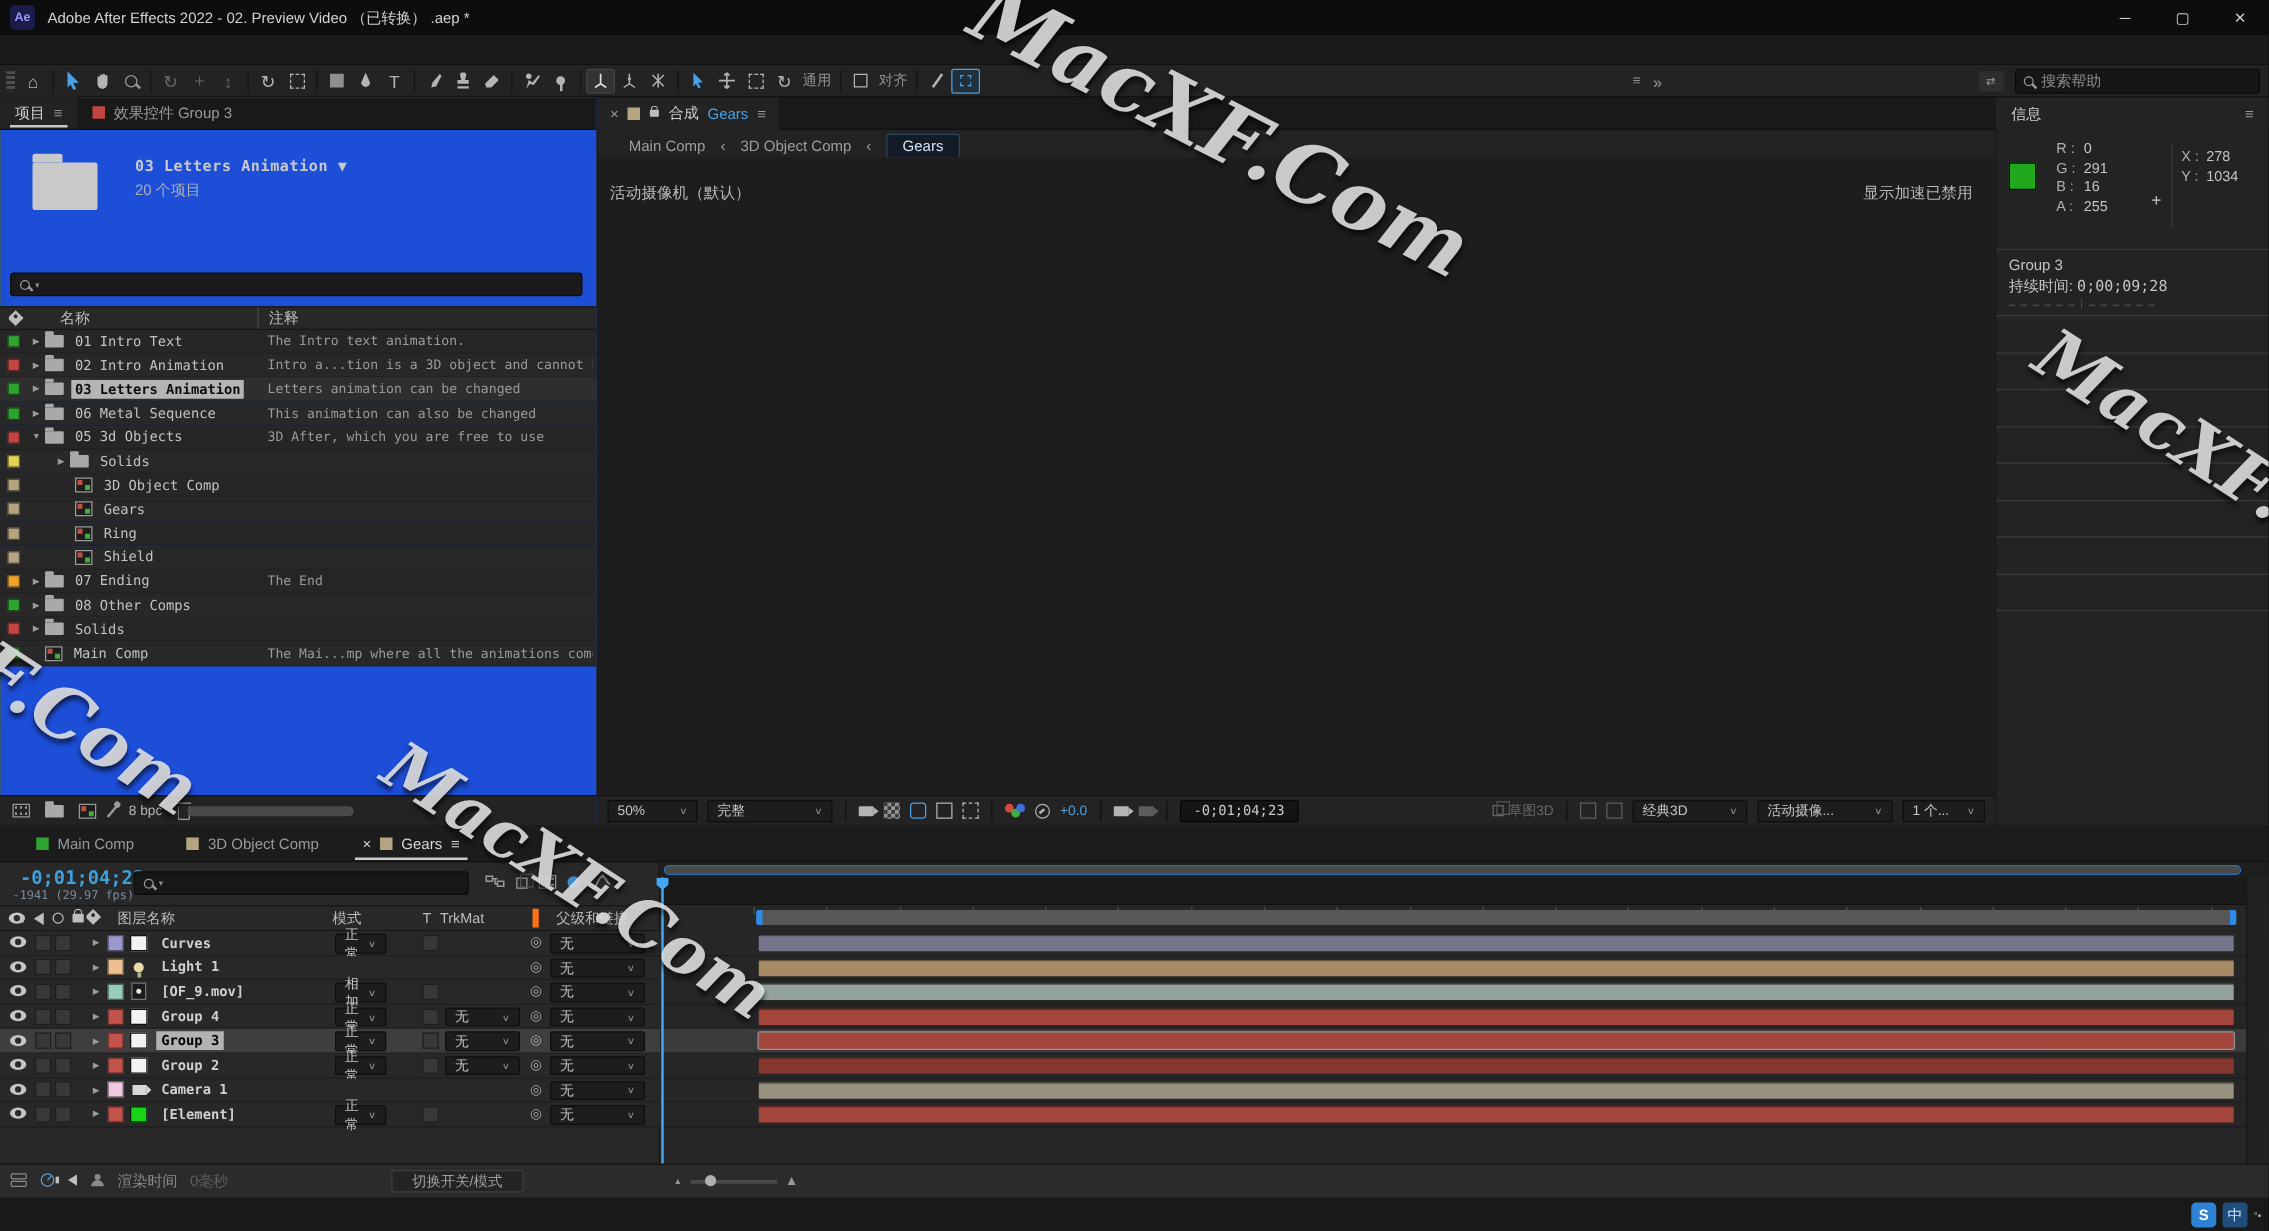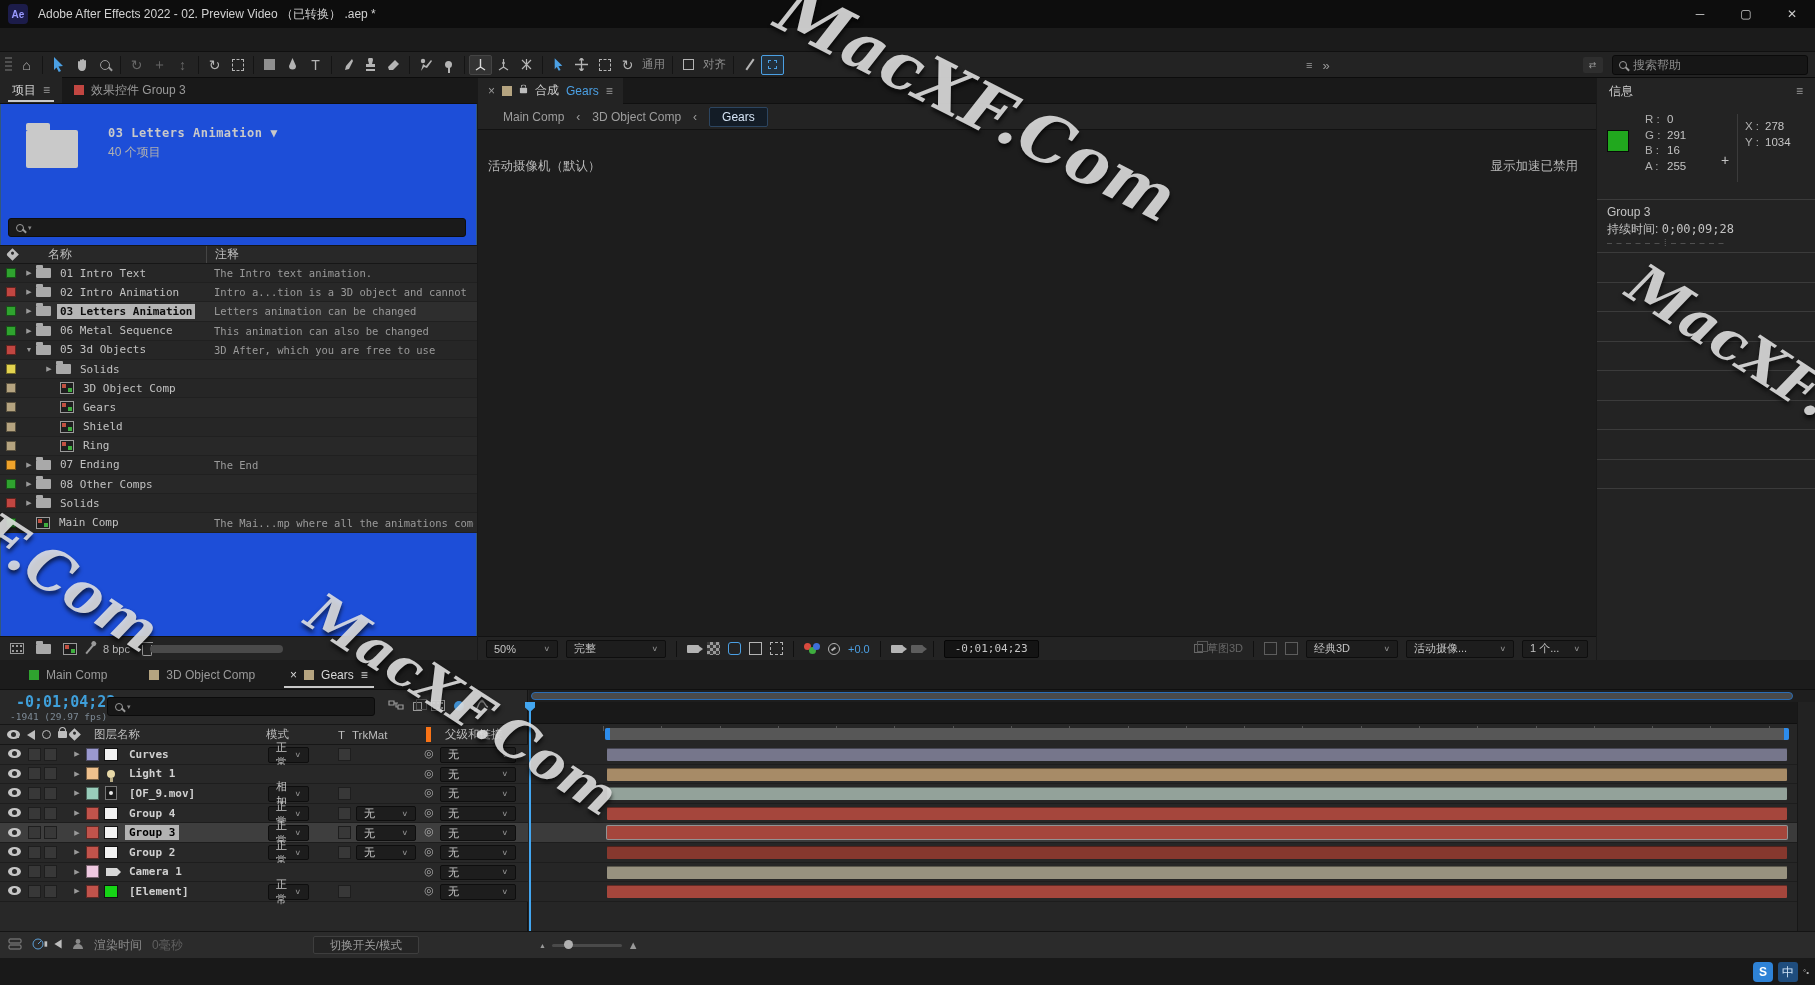--- a/index.html
+++ b/index.html
@@ -133,21 +133,21 @@
   
   .viewer{position:absolute;left:478px;top:0;width:1118px;height:582px;background:#1d1d1d;}
   .viewer-tabrow{height:26px;background:#191919;display:flex;align-items:center;border-bottom:1px solid #101010;}
   .vtab{height:26px;background:#232323;display:flex;align-items:center;gap:7px;padding:0 10px;}
   .vtab .x{color:#9a9a9a;}
   .vtab .lbl{color:#cfcfcf;}
   .vtab .comp{color:#4ba0e4;}
   .vtab .mnu{color:#9a9a9a;}
   .crumbs{height:26px;background:#232323;border-bottom:1px solid #121212;display:flex;align-items:center;padding-left:25px;gap:12px;color:#9e9e9e;}
   .crumb-box{background:#131c26;border:1px solid #2c4push;border:1px solid #2c4560;color:#d5e4f5;padding:2px 12px;border-radius:2px;}
-  .canvas{position:absolute;left:0;top:60px;width:1118px;height:506px;background:#1d1d1d;}
+  .canvas{position:absolute;left:0;top:48px;width:1118px;height:506px;background:#1d1d1d;}
   .cam-label{position:absolute;left:10px;top:20px;color:#b8b8b8;font-size:12.5px;}
   .accel{position:absolute;right:18px;top:20px;color:#b8b8b8;font-size:12.5px;}
   .vfooter{position:absolute;left:0;bottom:0;width:1118px;height:24px;background:#232323;border-top:1px solid #121212;display:flex;align-items:center;gap:8px;padding:0 8px;}
   .dd{height:18px;background:#1d1d1d;border:1px solid #0e0e0e;border-radius:2px;display:flex;align-items:center;padding:0 7px;color:#c4c4c4;font-size:11px;flex:none;}
   .tc-box{height:18px;background:#141414;border:1px solid #060606;border-radius:2px;display:flex;align-items:center;padding:0 10px;color:#c8c8c8;font-size:11px;flex:none;}
   .vsep{width:1px;height:16px;background:#101010;margin:0 2px;flex:none;}
   .dimtxt{color:#666;font-size:11px;display:flex;align-items:center;gap:4px;flex:none;}
   .bluetxt{color:#4ba0e4;font-size:11px;flex:none;}
 
   
@@ -422,21 +422,21 @@
         </div>
         <div class="ptab inactive" style="gap:7px;">
           <span class="chipsq" style="background:#c14641;"></span>
           <span>效果控件 Group 3</span>
         </div>
       </div>
       <div class="proj-preview">
         <div class="big-folder"></div>
         <div class="proj-meta">
           <div class="nm mono">03 Letters Animation ▼</div>
-          <div class="cnt">40 个项目</div>
+          <div class="cnt">20 个项目</div>
         </div>
       </div>
       <div class="proj-search">
         <span class="i-mag"></span>
         <span class="tiny-drop">▾</span>
       </div>
       <div class="proj-head">
         <span class="htag"><span class="i-tag"></span></span>
         <span class="hname">名称</span>
         <span class="hcomment">注释</span>
@@ -514,30 +514,30 @@
             <span class="i-comp"></span>
             <span class="p-name">Gears</span>
             <span class="p-comment"></span>
           </div>
           <div class="p-row">
             <span class="p-label" style="background: rgb(181, 164, 128);"></span>
             <span class="p-sp ind-2"></span>
             <span class="p-twirl" style="visibility: hidden;"></span>
 
             <span class="i-comp"></span>
-            <span class="p-name">Shield</span>
+            <span class="p-name">Ring</span>
             <span class="p-comment"></span>
           </div>
           <div class="p-row">
             <span class="p-label" style="background: rgb(181, 164, 128);"></span>
             <span class="p-sp ind-2"></span>
             <span class="p-twirl" style="visibility: hidden;"></span>
 
             <span class="i-comp"></span>
-            <span class="p-name">Ring</span>
+            <span class="p-name">Shield</span>
             <span class="p-comment"></span>
           </div>
           <div class="p-row">
             <span class="p-label" style="background: rgb(239, 163, 43);"></span>
             <span class="p-sp ind-0"></span>
             <span class="p-twirl">▶</span>
             <span class="i-folder"></span>
 
             <span class="p-name">07 Ending</span>
             <span class="p-comment">The End</span>

